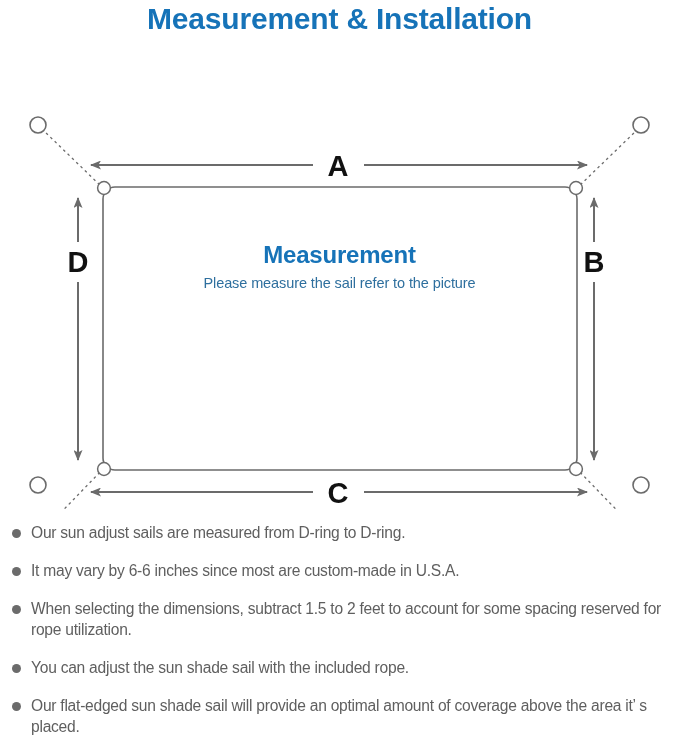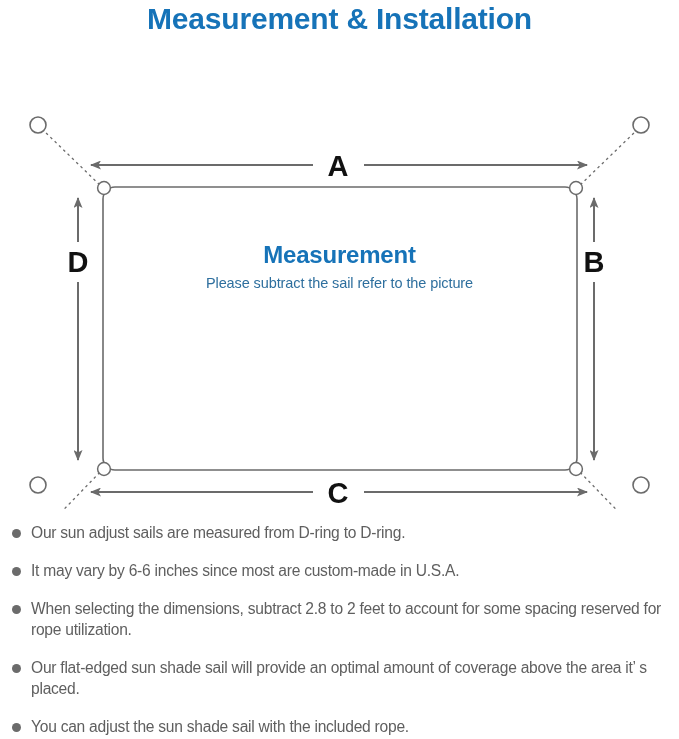--- a/index.html
+++ b/index.html
@@ -174,40 +174,40 @@
       <g>
         <line x1="594" y1="192" x2="594" y2="148" stroke="#6b6b6b" stroke-width="2" marker-end="url(#arrowEnd)"></line>
         <line x1="594" y1="232" x2="594" y2="410" stroke="#6b6b6b" stroke-width="2" marker-end="url(#arrowEnd)"></line>
         <text x="594" y="222" text-anchor="middle" font-family="Liberation Sans, sans-serif" font-size="29" font-weight="bold" fill="#111111">B</text>
       </g>
 
     </svg>
 
     <div class="sail-center-label">
       <div class="sail-center-title">Measurement</div>
-      <div class="sail-center-sub">Please subtract the sail refer to the picture</div>
+      <div class="sail-center-sub">Please measure the sail refer to the picture</div>
     </div>
   </div>
 
   <div class="notes">
     <div class="note-row">
       <span class="note-bullet"></span>
       <span class="note-text">Our sun adjust sails are measured from D-ring to D-ring.</span>
     </div>
     <div class="note-row">
       <span class="note-bullet"></span>
       <span class="note-text">It may vary by 6-6 inches since most are custom-made in U.S.A.</span>
     </div>
     <div class="note-row">
       <span class="note-bullet"></span>
-      <span class="note-text">When selecting the dimensions, subtract 2.8 to 2 feet to account for some spacing reserved for rope utilization.</span>
+      <span class="note-text">When selecting the dimensions, subtract 1.5 to 2 feet to account for some spacing reserved for rope utilization.</span>
+    </div>
+    <div class="note-row">
+      <span class="note-bullet"></span>
+      <span class="note-text">You can adjust the sun shade sail with the included rope.</span>
     </div>
     <div class="note-row">
       <span class="note-bullet"></span>
       <span class="note-text">Our flat-edged sun shade sail will provide an optimal amount of coverage above the area it’ s placed.</span>
     </div>
-    <div class="note-row">
-      <span class="note-bullet"></span>
-      <span class="note-text">You can adjust the sun shade sail with the included rope.</span>
-    </div>
   </div>
 
 </div>
 
 </body></html>

